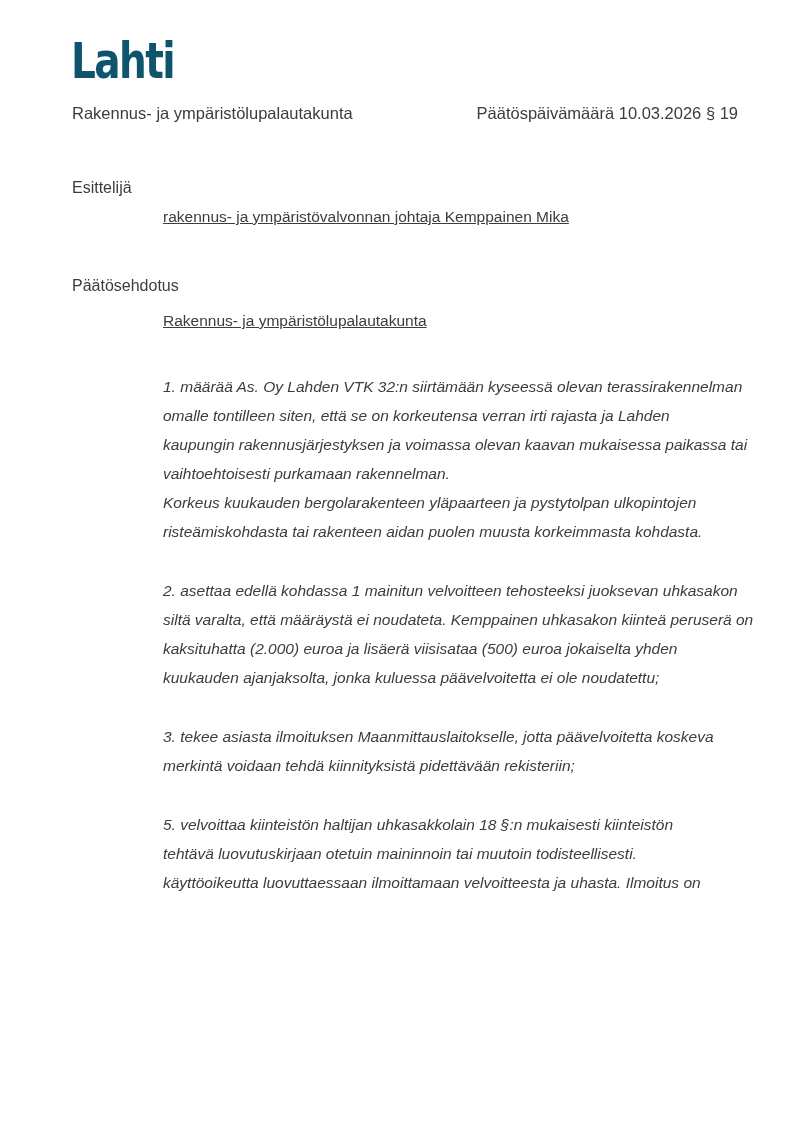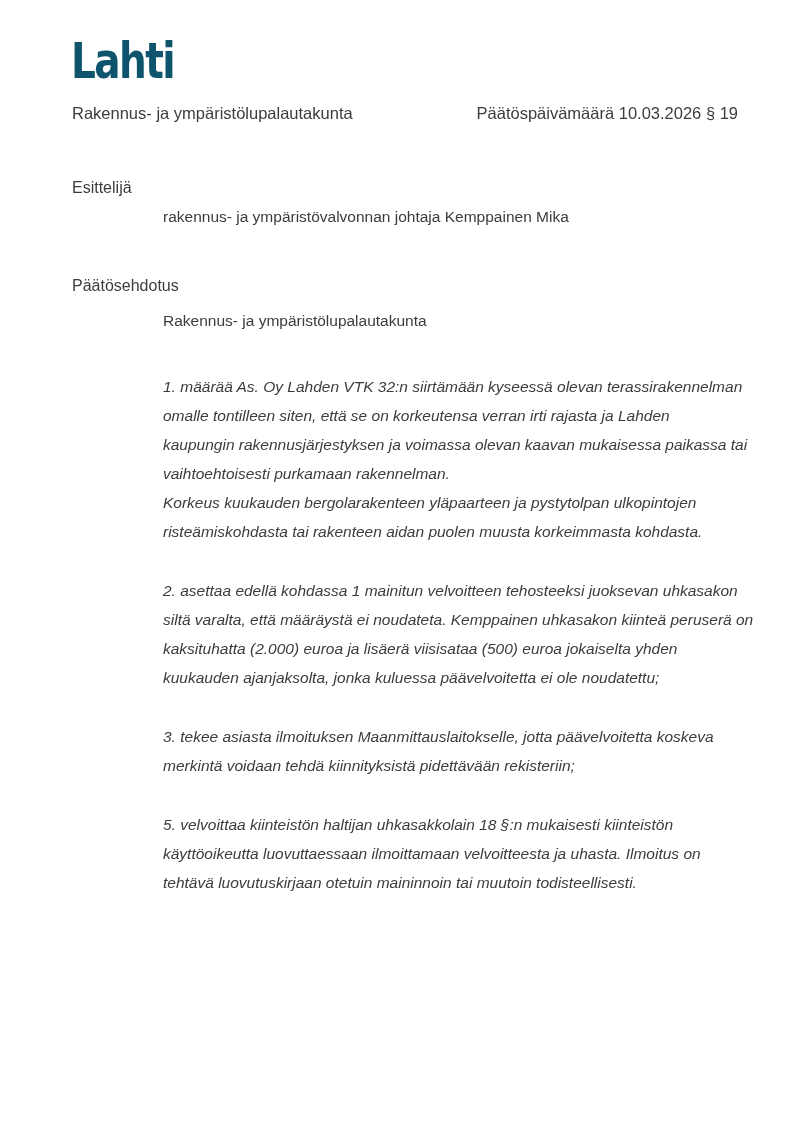--- a/index.html
+++ b/index.html
@@ -39,20 +39,21 @@
     position: absolute;
     left: 72px;
     font-size: 16px;
     white-space: nowrap;
   }
   .section-value {
     position: absolute;
     left: 163px;
     font-size: 15.5px;
     white-space: nowrap;
+    text-decoration: underline;
   }
   .label-esittelija   { top: 179px; }
   .value-esittelija   { top: 208px; }
   .label-paatosehdotus{ top: 277px; }
   .value-paatosehdotus{ top: 312px; }
   .decision-body {
     position: absolute;
     left: 163px;
     top: 372px;
     width: 600px;
@@ -102,18 +103,18 @@
     </div>
 
     <div class="decision-paragraph">
       <div class="text-line">3. tekee asiasta ilmoituksen Maanmittauslaitokselle, jotta päävelvoitetta koskeva</div>
       <div class="text-line">merkintä voidaan tehdä kiinnityksistä pidettävään rekisteriin;</div>
     </div>
 
 
     <div class="decision-paragraph">
       <div class="text-line">5. velvoittaa kiinteistön haltijan uhkasakkolain 18 §:n mukaisesti kiinteistön</div>
+      <div class="text-line">tehtävä luovutuskirjaan otetuin maininnoin tai muutoin todisteellisesti.</div>
       <div class="text-line">käyttöoikeutta luovuttaessaan ilmoittamaan velvoitteesta ja uhasta. Ilmoitus on</div>
-      <div class="text-line">tehtävä luovutuskirjaan otetuin maininnoin tai muutoin todisteellisesti.</div>
     </div>
 
   </div>
 </div>
 
 </body></html>

